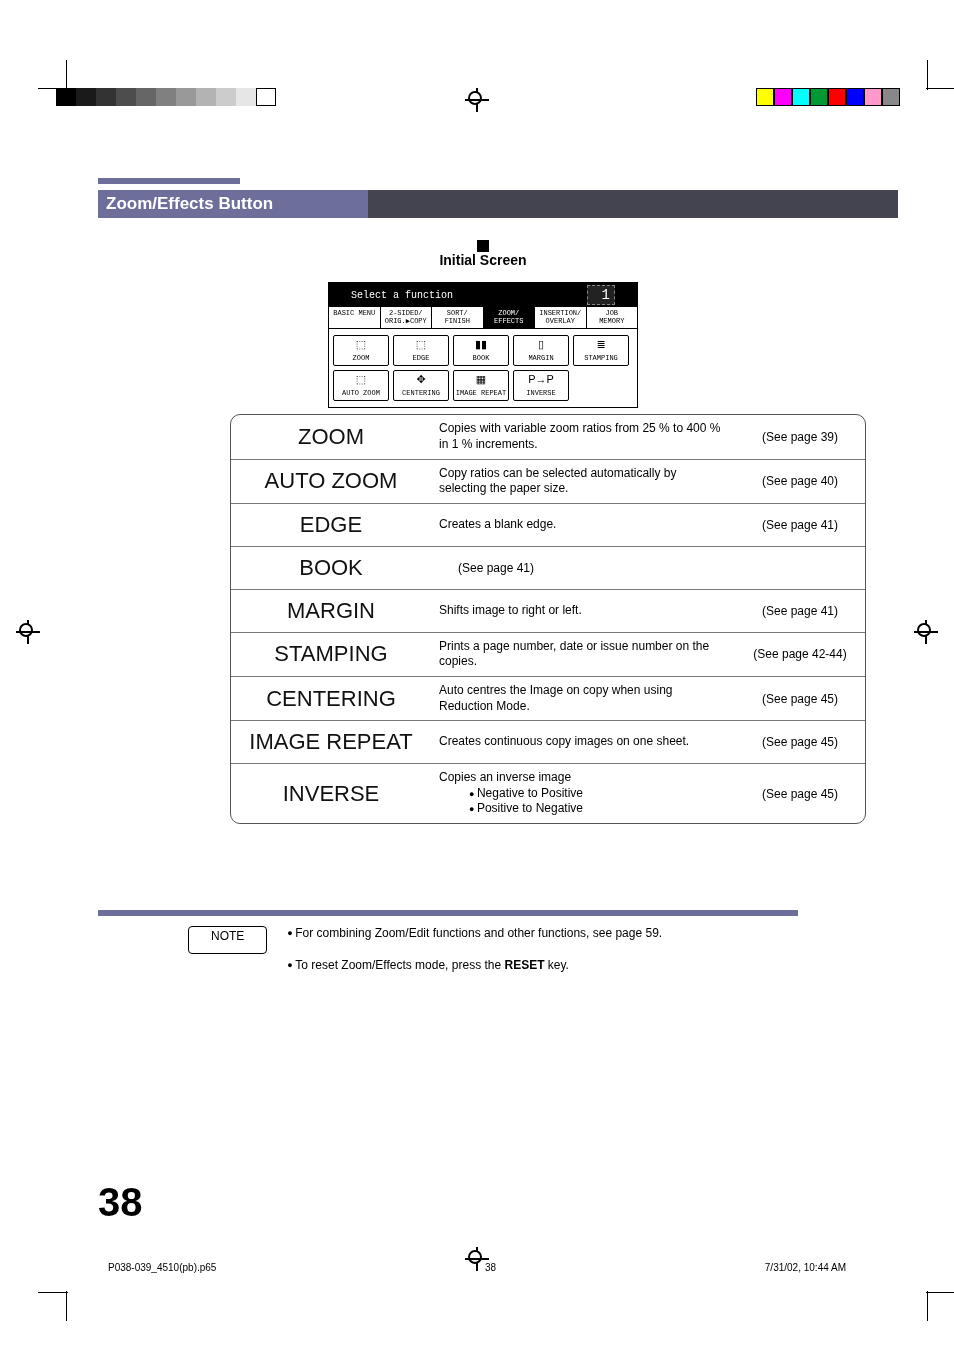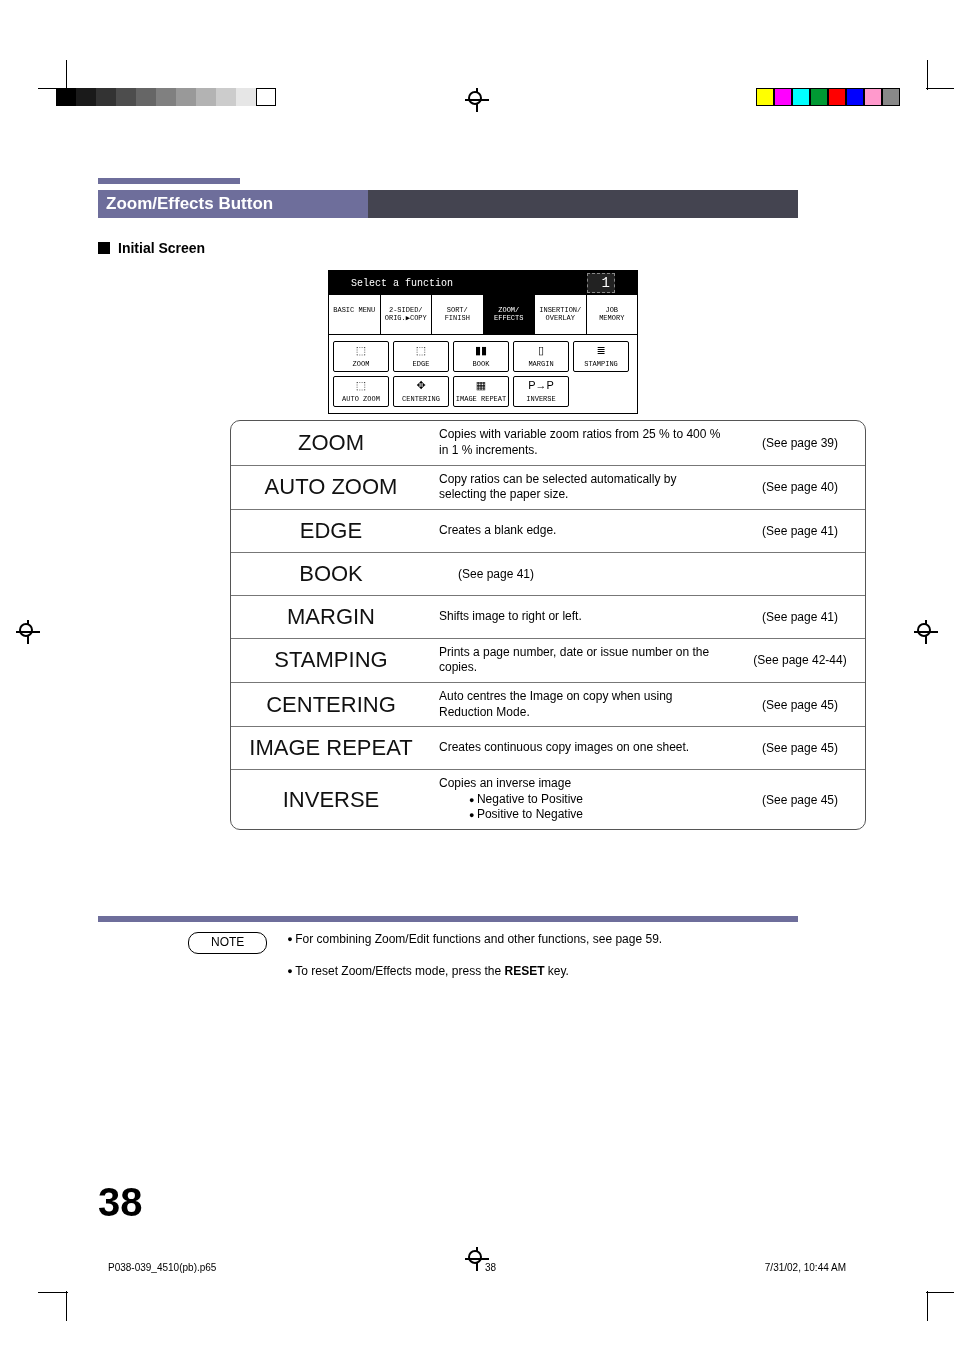--- a/index.html
+++ b/index.html
@@ -76,43 +76,43 @@
     font-size: 34px;
     font-weight: bold;
     color: #6e6e9b;
     font-family: Arial, sans-serif;
     margin-bottom: 6px;
     margin-top: 8px;
   }
 
   .subhead-row {
     display: flex;
-    width: 700px;
+    width: 800px;
   }
   .subhead-left {
     flex: 0 0 270px;
     background: #6e6e9b;
     color: #fff;
     font-weight: bold;
     font-size: 17px;
     padding: 4px 8px;
   }
   .subhead-right {
     flex: 1;
     background: #444450;
     height: 28px;
   }
 
   .initial-screen {
     margin-top: 22px;
     display: flex;
     align-items: center;
-    gap: 8px;
     font-weight: bold;
     font-size: 14px;
+    flex-direction: column;
   }
   .sq { width: 12px; height: 12px; background: #000; display: inline-block; }
 
   
   .lcd {
     margin: 14px auto 0 auto;
     width: 310px;
     border: 1px solid #000;
     font-family: "Courier New", monospace;
   }
@@ -135,21 +135,21 @@
     color: #fff;
   }
   .lcd-tabs {
     display: flex;
     font-size: 7px;
     border-bottom: 1px solid #000;
   }
   .lcd-tabs div {
     flex: 1;
     border-right: 1px solid #000;
-    padding: 12px 1px;
+    padding: 3px 1px;
     text-align: center;
     line-height: 1.1;
   }
   .lcd-tabs div:last-child { border-right: none; }
   .lcd-tabs .active { background: #000; color: #fff; }
   .lcd-btns {
     display: flex;
     flex-wrap: wrap;
     padding: 6px 4px;
     gap: 4px;
@@ -232,24 +232,24 @@
     background: #6e6e9b;
   }
 
   .note-section {
     display: flex;
     margin-top: 10px;
     gap: 20px;
   }
   .note-badge {
     border: 1px solid #000;
-    border-radius: 10px;
+    border-radius: 4px;
     padding: 2px 22px;
     font-size: 12px;
-    height: 22px;
+    height: 28px;
     white-space: nowrap;
     margin-left: 90px;
   }
   .note-lines { font-size: 12px; }
   .note-lines div { margin-bottom: 18px; }
   .note-lines div::before { content: "● "; font-size: 9px; vertical-align: 1px; }
 
   .footer-meta {
     position: absolute;
     bottom: 78px;

